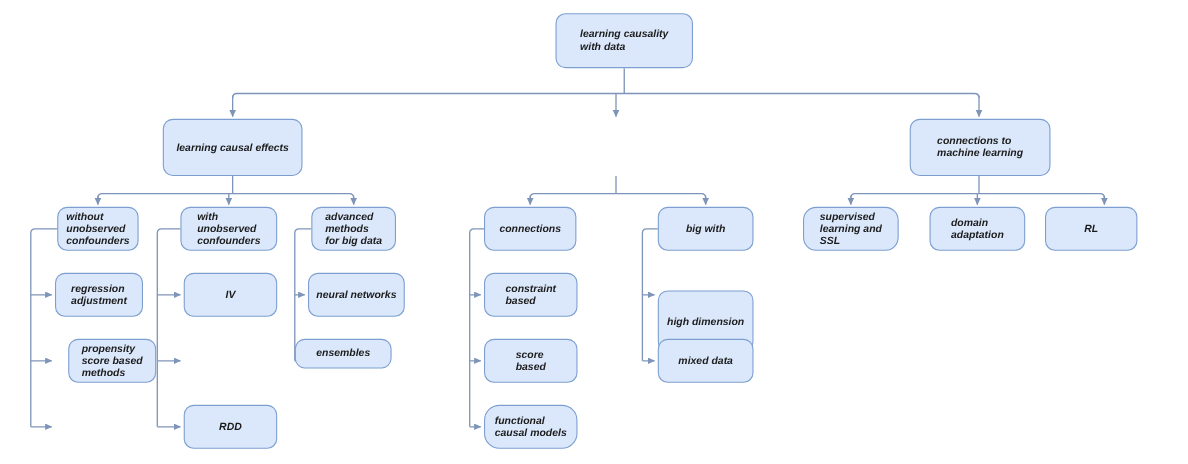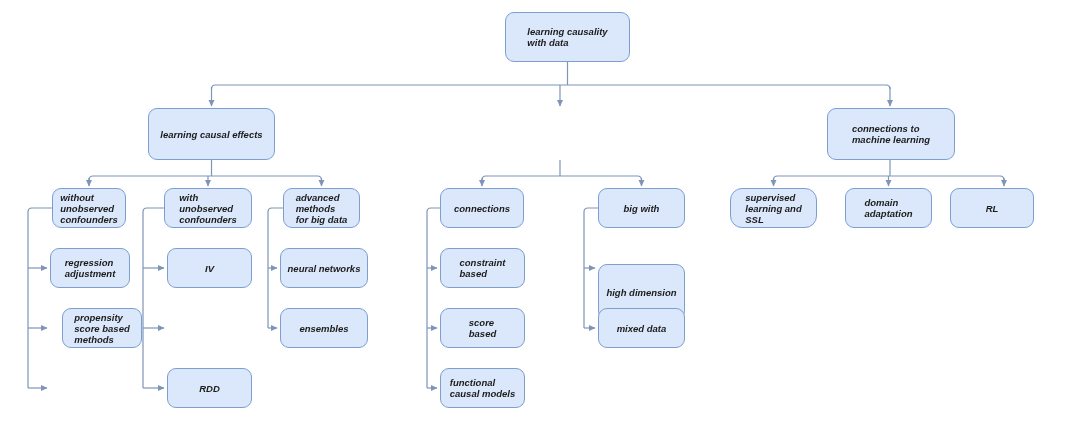--- a/index.html
+++ b/index.html
@@ -116,25 +116,25 @@
   <div class="node" style="left:50px;top:248px;width:80px;height:40px;">regression
 adjustment</div>
   <div class="node" style="left:50px;top:308px;width:80px;height:40px;margin-left:12px;">propensity
 score based
 methods</div>
 
   <div class="node" style="left:167px;top:248px;width:85px;height:40px;">IV</div>
   <div class="node" style="left:167px;top:368px;width:85px;height:40px;">RDD</div>
 
   <div class="node" style="left:280px;top:248px;width:88px;height:40px;">neural networks</div>
-  <div class="node" style="left:280px;top:308px;width:88px;height:40px;">ensembles</div>
+  <div class="node" style="left:268px;top:308px;width:88px;height:27px;">ensembles</div>
 
   <div class="node" style="left:440px;top:248px;width:85px;height:40px;">constraint
 based</div>
   <div class="node" style="left:440px;top:308px;width:85px;height:40px;">score
 based</div>
-  <div class="node" style="left:440px;top:368px;width:85px;height:40px;">functional
+  <div class="node" style="left:440px;top:368px;width:85px;height:40px;border-radius:14px;">functional
 causal models</div>
 
   <div class="node" style="left:598px;top:248px;width:87px;height:56px;margin-top:16px;">high dimension</div>
   <div class="node" style="left:598px;top:308px;width:87px;height:40px;">mixed data</div>
 
 </div>
 
 </body></html>

